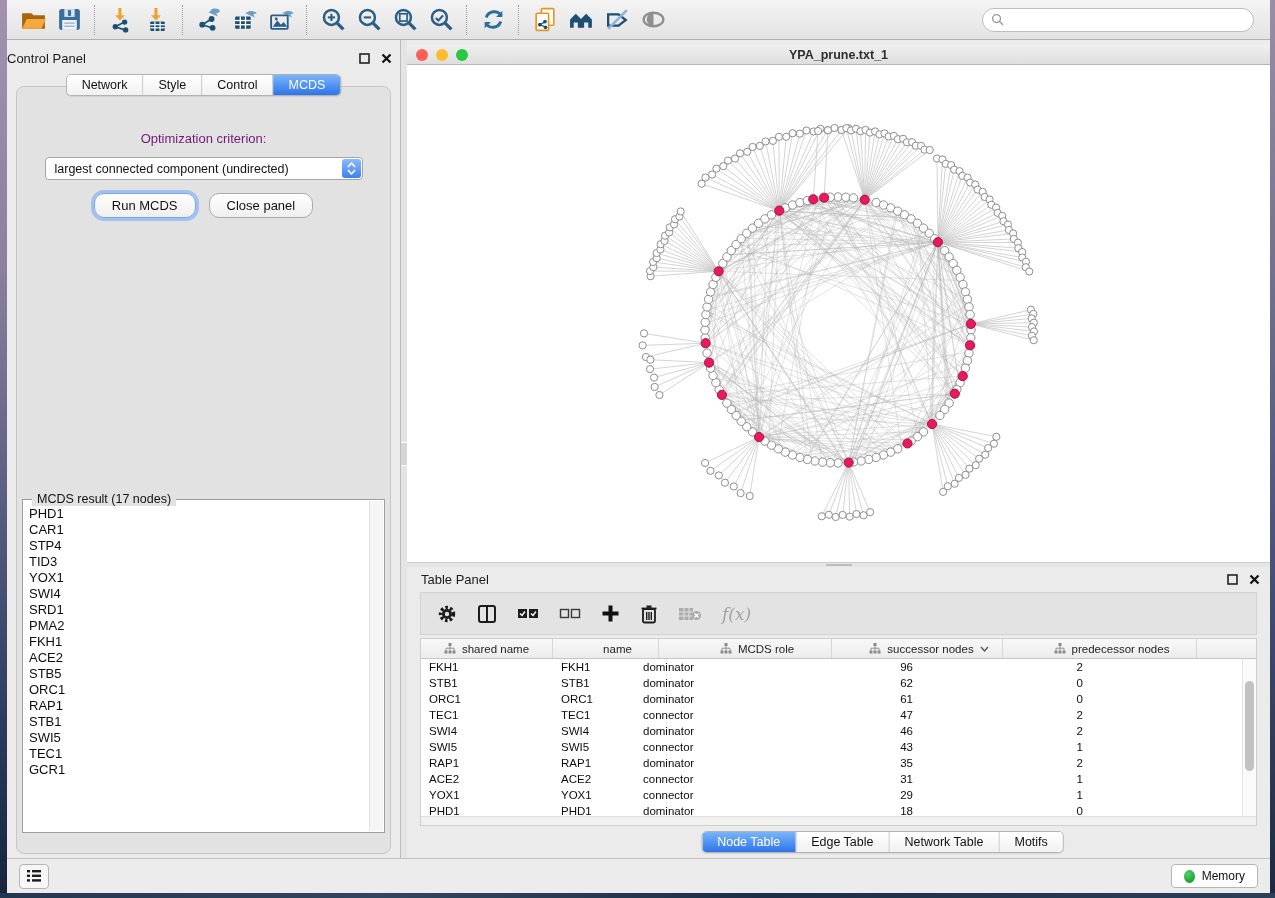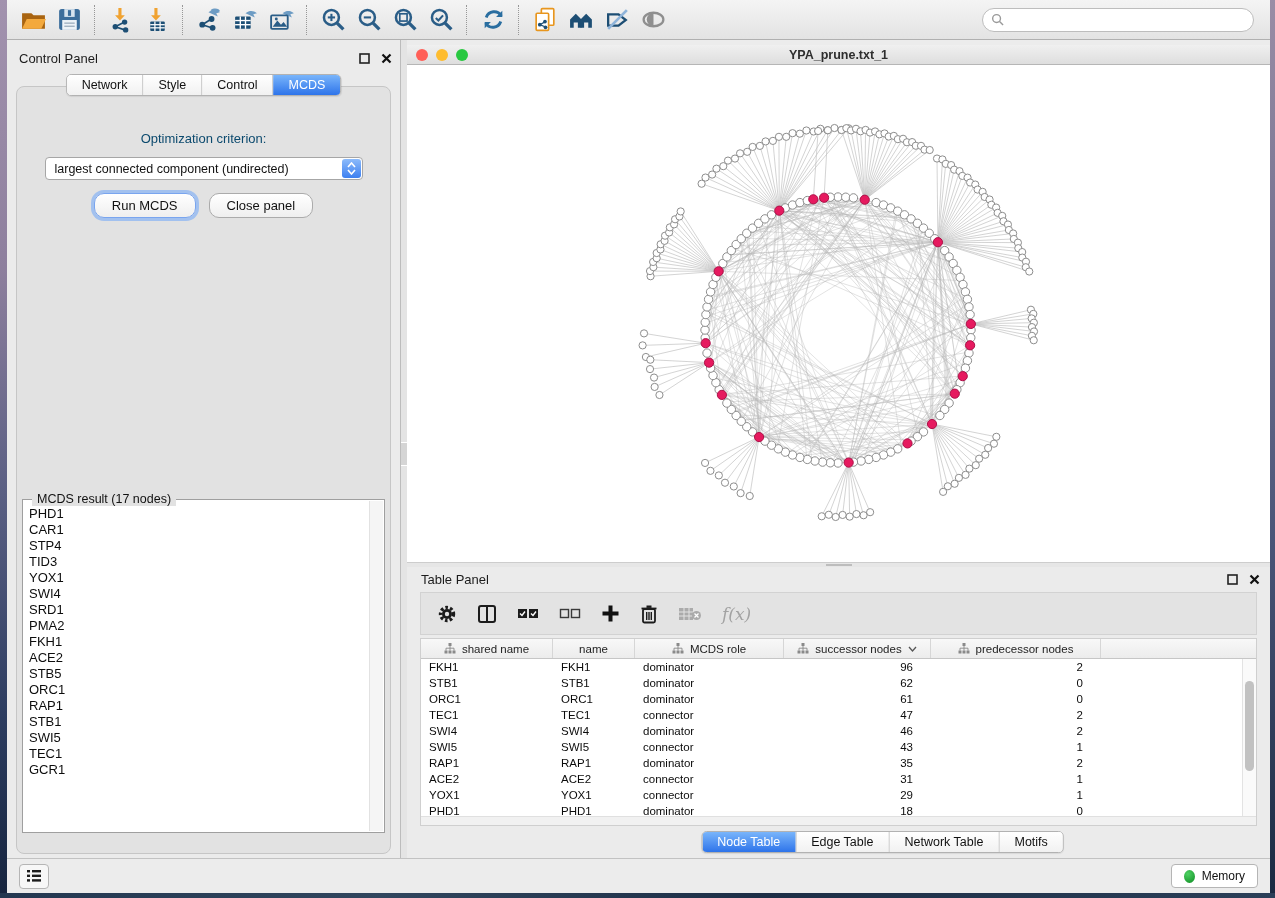--- a/index.html
+++ b/index.html
@@ -16,28 +16,28 @@
   .sep{width:1px;height:30px;border-left:1px dotted #979797;margin:0 7px;}
   .spacer{flex:1;}
   .searchbox{width:272px;height:24px;background:#fff;border:1px solid #bdbdbd;border-radius:13px;display:flex;align-items:center;padding:0 8px;gap:5px;margin-right:8px;box-sizing:border-box;}
   .searchbox input{border:none;outline:none;flex:1;font-size:12px;background:transparent;font-family:"Liberation Sans",sans-serif;}
   
   .panel-head{display:flex;align-items:center;font-size:13px;color:#1c1c1c;}
   .winbtns{margin-left:auto;display:flex;gap:11px;align-items:center;}
   .winbtn{background:none;border:none;padding:0;display:flex;cursor:pointer;}
   
   #cp{left:7px;top:40px;width:393px;height:818px;background:#ebebeb;}
-  #cp-header{position:absolute;left:0;top:8px;right:8px;height:20px;padding-left:12px;}
+  #cp-header{position:absolute;left:0;top:8px;right:8px;height:20px;}
   #cp-content{position:absolute;left:9px;right:9px;top:46px;bottom:4px;background:#e2e2e2;border:1px solid #c6c6c6;border-radius:8px;}
   #cp-tabs{position:absolute;top:34px;left:50%;transform:translateX(-50%);z-index:3;}
   .segment{display:inline-flex;background:#fff;border:1px solid #b2b2b2;border-radius:5px;overflow:hidden;box-shadow:0 1px 1px rgba(0,0,0,.08);}
   .seg{padding:3px 15px;font-size:12.5px;color:#111;border-left:1px solid #c9c9c9;background:linear-gradient(#ffffff,#f1f1f1);white-space:nowrap;cursor:pointer;}
   .seg:first-child{border-left:none;}
   .seg.active{background:linear-gradient(#79b5fb,#2e74ea);color:#fff;}
-  #opt-label{margin-top:44px;text-align:center;font-size:13px;color:#0c4a6e;}
+  #opt-label{margin-top:44px;text-align:center;font-size:13px;color:#701a75;}
   #criterion{margin:11px auto 0;width:318px;height:23px;background:#fff;border:1px solid #a6a6a6;border-radius:4px;display:flex;align-items:center;font-size:12.5px;color:#111;padding-left:9px;box-sizing:border-box;position:relative;cursor:pointer;}
   .stepper{position:absolute;right:1px;top:1px;bottom:1px;width:19px;background:linear-gradient(#8cbbfb,#3d80f0);border-radius:3px;display:flex;flex-direction:column;align-items:center;justify-content:center;gap:1px;}
   .btnrow{display:flex;justify-content:center;gap:13px;margin-top:13px;}
   .mac-btn{background:linear-gradient(#ffffff,#efefef);border:1px solid #ababab;border-radius:10px;font-size:13px;padding:4px 17px;color:#111;font-family:"Liberation Sans",sans-serif;cursor:pointer;}
   .mac-btn.focus{box-shadow:0 0 0 3px rgba(110,165,250,.55);border-color:#79a5ef;}
   #mcds-box{position:absolute;left:5px;right:5px;top:380px;bottom:20px;border:1px solid #9f9f9f;background:#fff;margin-top:32px;}
   #mcds-legend{position:absolute;top:-8px;left:9px;background:#e2e2e2;padding:0 5px;font-size:12.5px;color:#111;z-index:2;}
   #mcds-list{position:absolute;left:6px;right:16px;top:6px;bottom:4px;overflow:hidden;font-size:13px;line-height:16px;color:#0d0d0d;}
   #mcds-scroll{position:absolute;right:1px;top:1px;bottom:1px;width:13px;background:#f5f5f5;border-left:1px solid #e2e2e2;}
   
@@ -52,21 +52,21 @@
   .lights{position:absolute;left:9px;display:flex;gap:8px;}
   .light{width:12px;height:12px;border-radius:50%;border:none;padding:0;cursor:pointer;}
   #net-canvas{position:relative;width:863px;height:497px;background:#fff;overflow:hidden;}
   #net-svg{position:absolute;left:0;top:0;}
   
   #tp{left:407px;top:567px;width:863px;height:291px;background:#ebebeb;}
   #tp-header{position:absolute;left:14px;right:10px;top:2px;height:20px;}
   #tp-toolbar{position:absolute;left:13px;right:13px;top:25px;height:43px;background:#e3e3e3;border:1px solid #d2d2d2;display:flex;align-items:center;gap:20px;padding:0 16px;box-sizing:border-box;}
   .tpi{background:none;border:none;padding:0;display:flex;align-items:center;cursor:pointer;}
   #tbl{position:absolute;left:13px;right:13px;top:71px;bottom:32px;background:#fff;border:1px solid #cfcfcf;display:flex;flex-direction:column;box-sizing:border-box;}
-  #tbl-head{display:flex;height:19px;background:linear-gradient(#f8f8f8,#ececec);border-bottom:1px solid #c6c6c6;font-size:11.5px;color:#1e1e1e;flex:0 0 auto;}
+  #tbl-head{display:flex;height:19px;background:linear-gradient(#f8f8f8,#ececec);border-bottom:1px solid #c6c6c6;font-size:11.5px;color:#1e1e1e;flex:0 0 auto;gap:24px;}
   .th{display:flex;align-items:center;justify-content:center;gap:6px;border-right:1px solid #d6d6d6;box-sizing:border-box;white-space:nowrap;cursor:pointer;}
   .rows{flex:1;overflow:hidden;font-size:11.5px;color:#0c0c0c;position:relative;}
   .tr{display:flex;height:16px;line-height:16px;}
   .td{box-sizing:border-box;padding:0 8px;white-space:nowrap;overflow:hidden;}
   .td.num{text-align:right;padding-right:18px;}
   #tbl-vscroll{position:absolute;right:0;top:0;bottom:0;width:13px;background:#fafafa;border-left:1px solid #e3e3e3;}
   #tbl-thumb{position:absolute;left:2px;right:2px;top:22px;height:90px;background:#c2c2c2;border-radius:5px;}
   #tbl-hscroll{height:8px;background:#f1f1f1;border-top:1px solid #e0e0e0;flex:0 0 auto;}
   #table-tabs{position:absolute;bottom:5px;left:50%;transform:translateX(-50%);margin-left:44px;}
   

